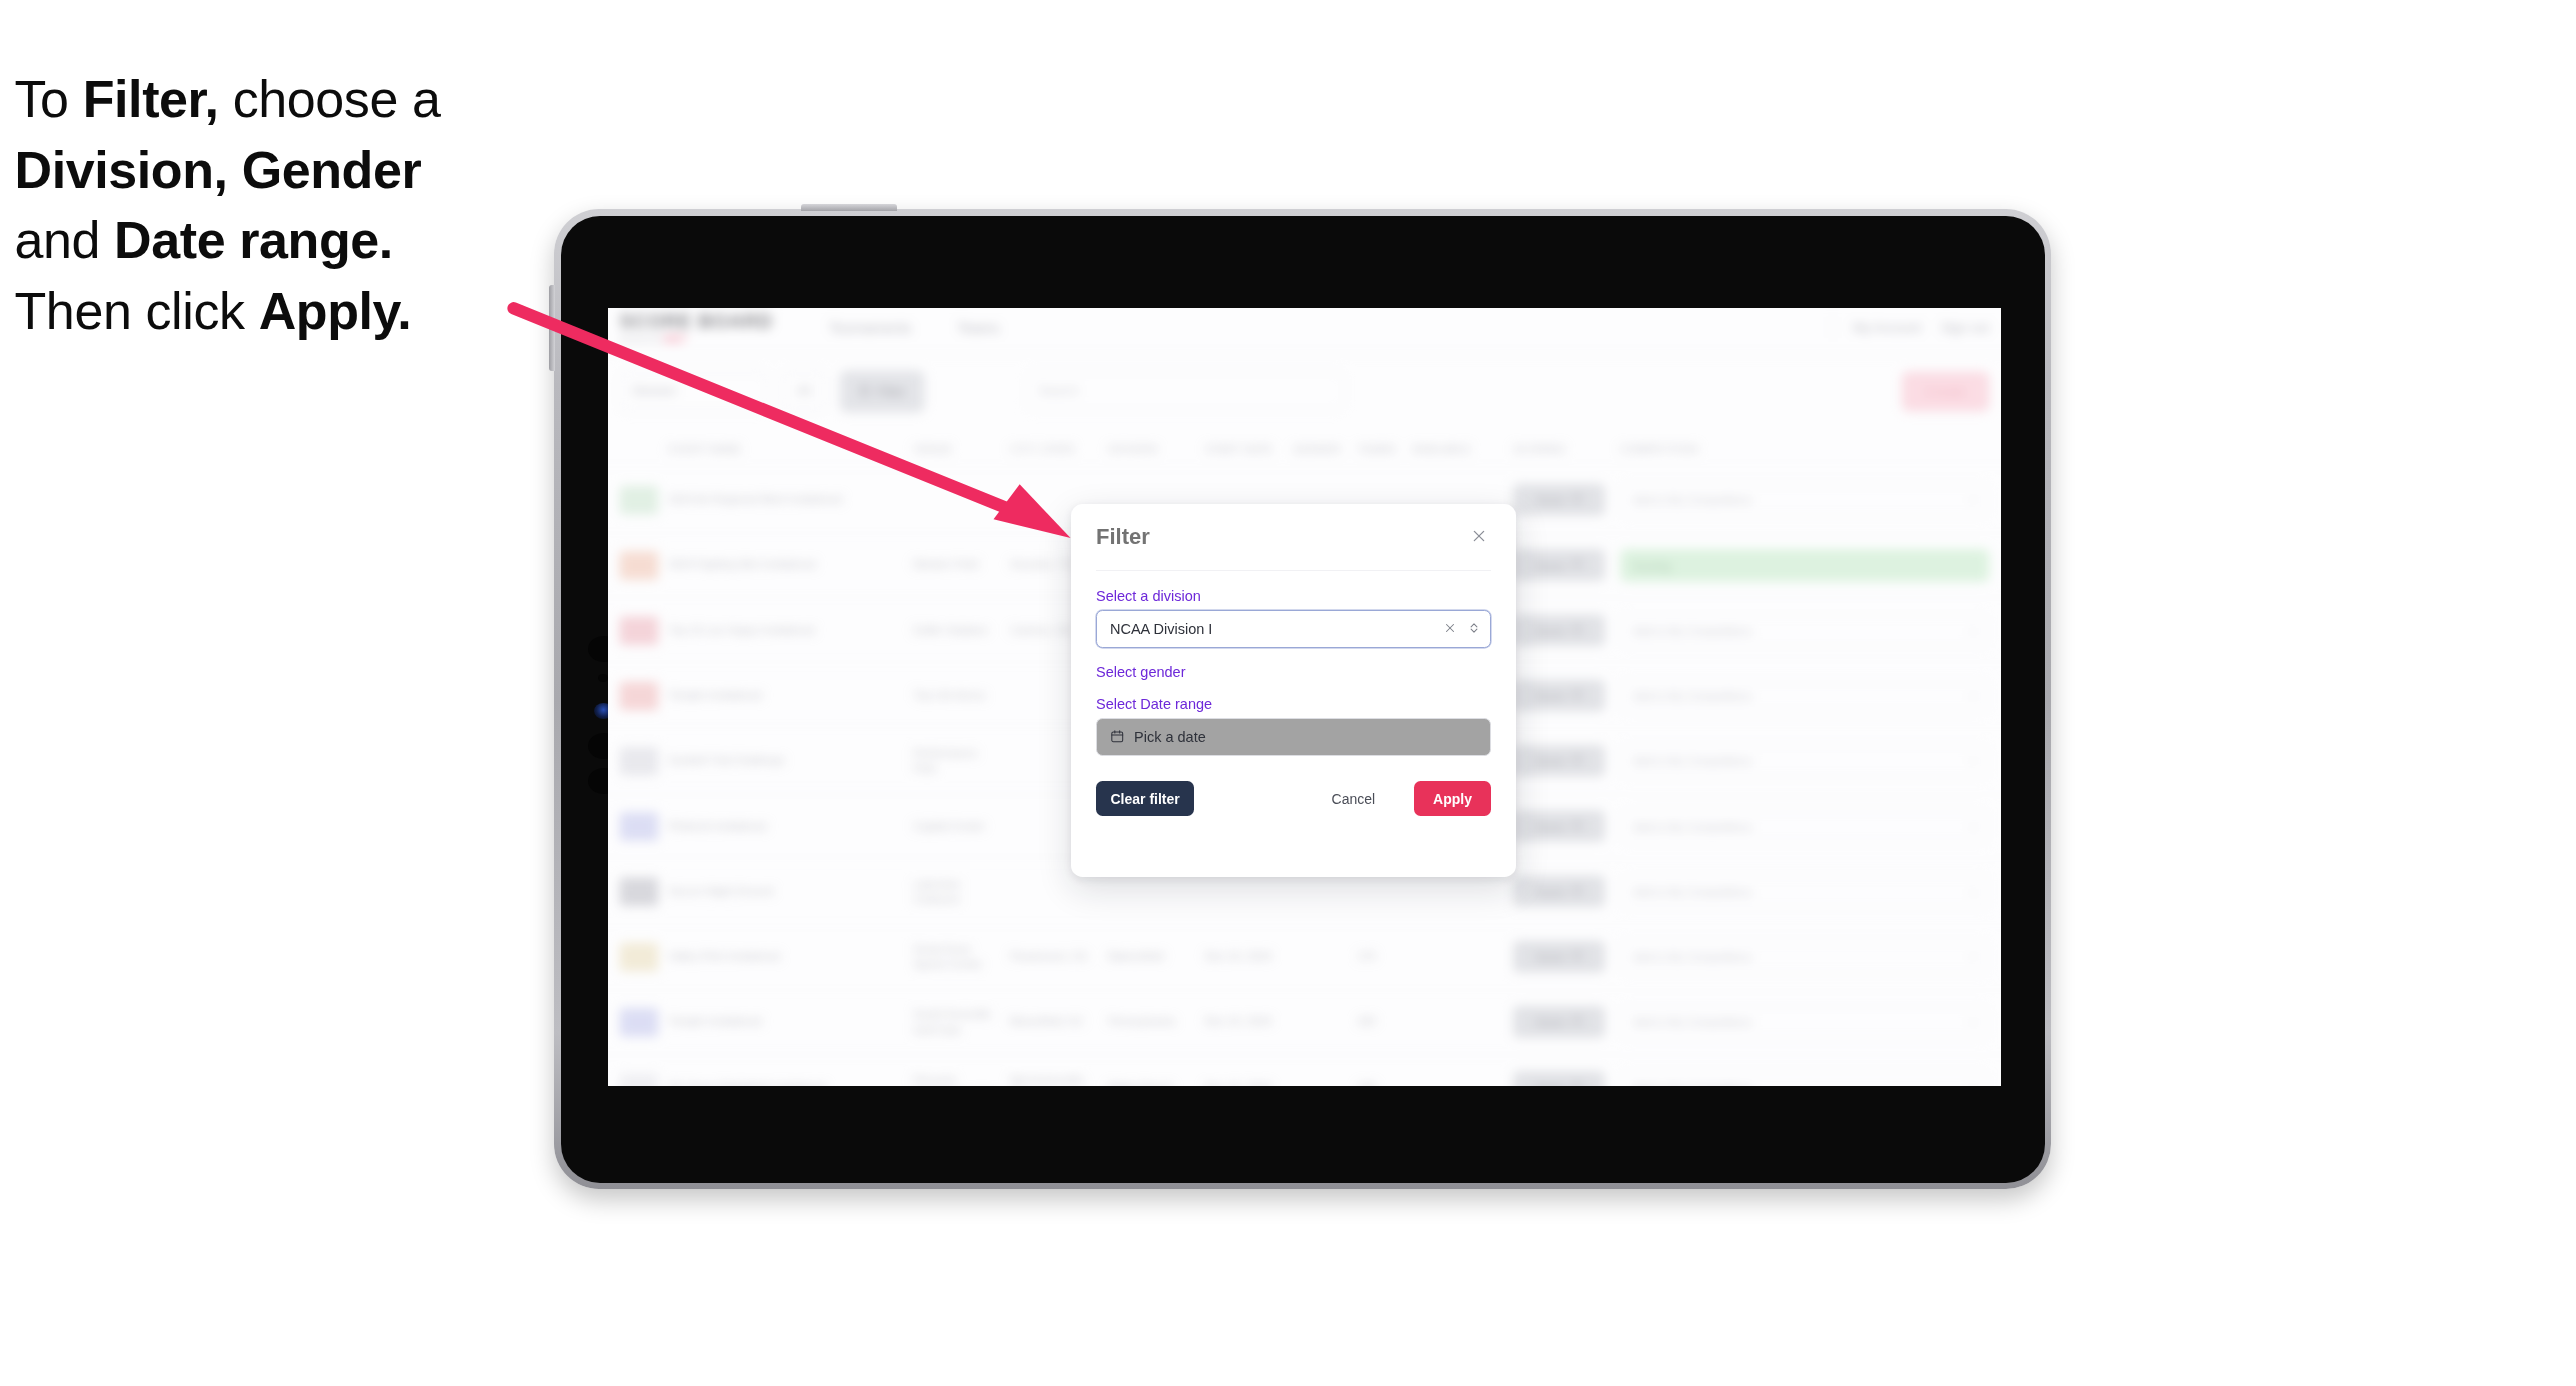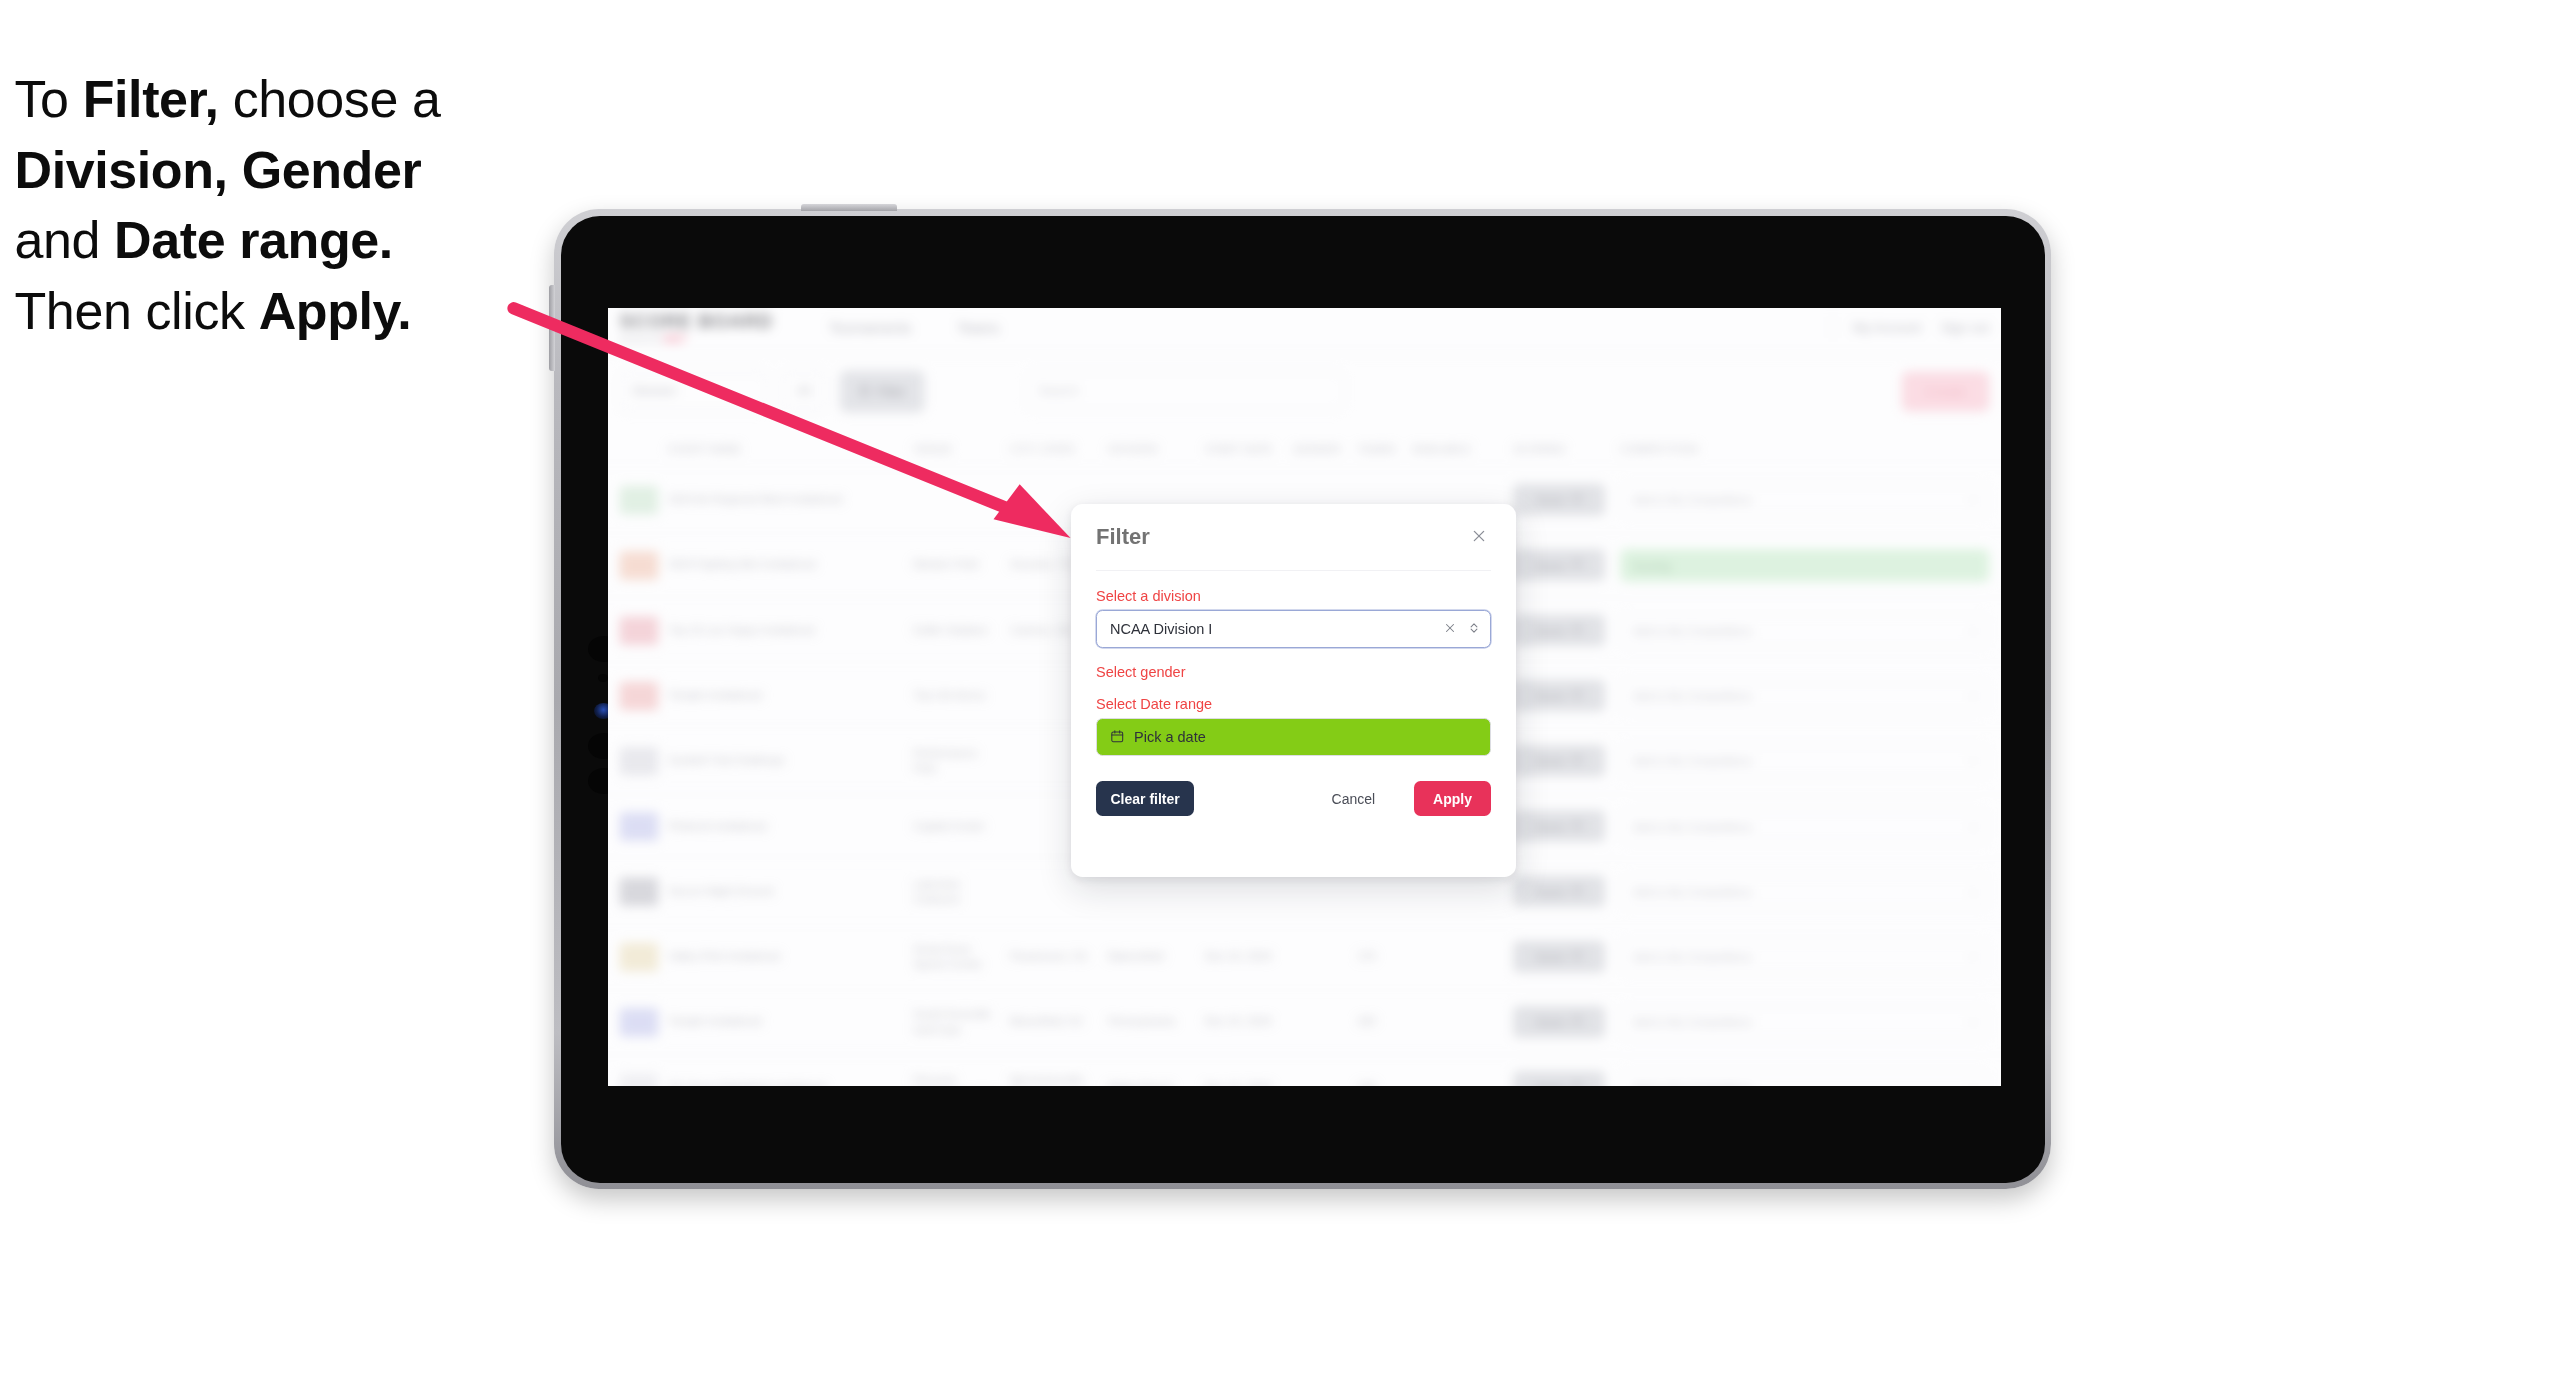--- a/index.html
+++ b/index.html
@@ -193,35 +193,35 @@
   .modal-title { font-size: 22px; color: #737373; font-weight: 700; line-height: 1; }
   .modal-close {
     position: absolute; right: -1.5px; top: -4.4px;
     width: 28px; height: 28px;
     display: flex; align-items: center; justify-content: center;
     color: #8a8d96; cursor: pointer;
   }
   .modal-close svg { width: 16px; height: 16px; }
 
   .field-label {
-    font-size: 14.5px; color: #ef4444; margin: 17.5px 0 6.5px 0; line-height: 1;
+    font-size: 14.5px; color: #6d28d9; margin: 17.5px 0 6.5px 0; line-height: 1;
   }
   .select-box {
     height: 38px; border: 0.7px solid #dcdde2; border-radius: 6.5px;
     background: #fff; display: flex; align-items: center;
     padding: 0 8.7px 0 13px;
   }
   .select-box.focused { border-color: #9aa8d6; box-shadow: 0 0 0 0.7px #c3cbe8; }
   .select-value { font-size: 14.5px; color: #2e313a; flex: 1 1 auto; }
   .select-icons { display: flex; align-items: center; gap: 10.2px; color: #7c7f88; }
   .select-icons svg { width: 14px; height: 14px; }
 
   .date-box {
     height: 38px; border: 0.7px solid #dcdde2; border-radius: 6.5px;
-    background: #84cc16; display: flex; align-items: center; gap: 9.5px;
+    background: #a3a3a3; display: flex; align-items: center; gap: 9.5px;
     padding: 0 13px;
   }
   .date-box svg { width: 14.5px; height: 14.5px; color: #2e313a; }
   .date-text { font-size: 14.5px; color: #2e313a; }
 
   .modal-actions {
     display: flex; align-items: center; margin-top: 25px; gap: 20px;
   }
   .btn-clear {
     height: 35px; padding: 0 14.5px; border-radius: 6.5px; border: none;

